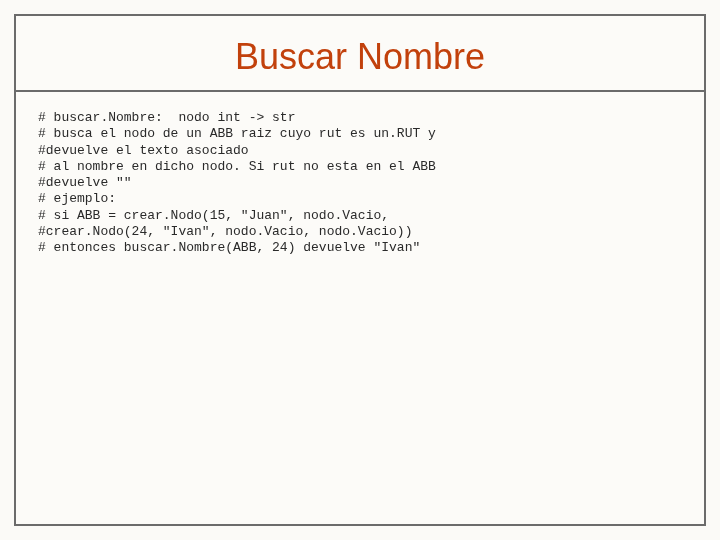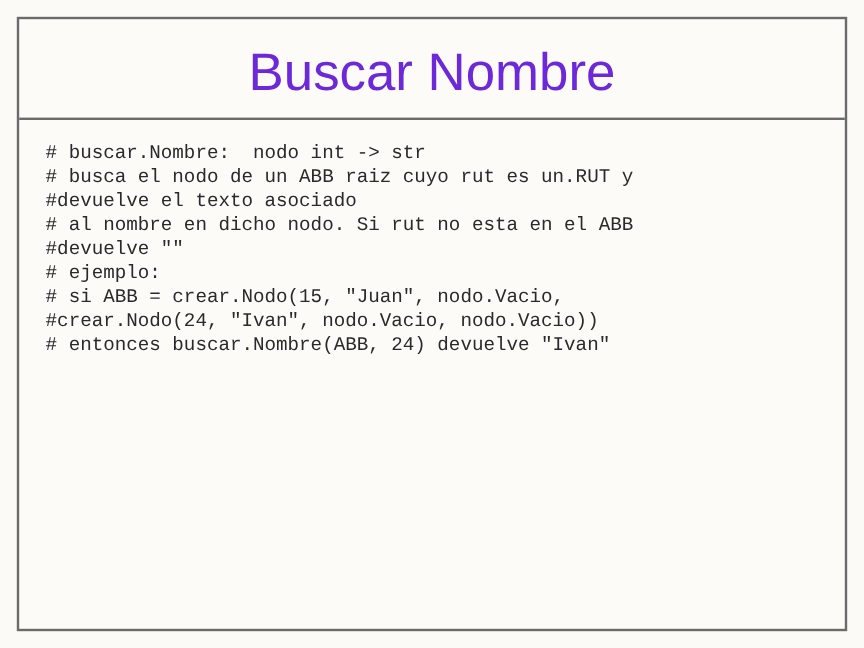--- a/index.html
+++ b/index.html
@@ -22,35 +22,35 @@
     left: 14px;
     top: 14px;
     right: 14px;
     bottom: 14px;
     border: 2px solid #6b6b6b;
     box-sizing: border-box;
     background: #fcfbf8;
   }
   .title {
     font-family: Arial, Helvetica, sans-serif;
-    font-size: 44px;
-    color: #6d28d9;
+    font-size: 36px;
+    color: #c2410c;
     text-align: center;
     margin-top: 20px;
     margin-bottom: 12px;
     font-weight: 400;
   }
   .rule {
     border: none;
     border-top: 2px solid #6b6b6b;
     margin: 0;
   }
   .code-block {
     font-family: "Courier New", Courier, monospace;
-    font-size: 16px;
+    font-size: 13px;
     line-height: 1.25;
     color: #2a2a2a;
     white-space: pre-wrap;
     word-wrap: break-word;
     padding: 18px 22px 0 22px;
   }
 </style>
 </head>
 <body>
 

